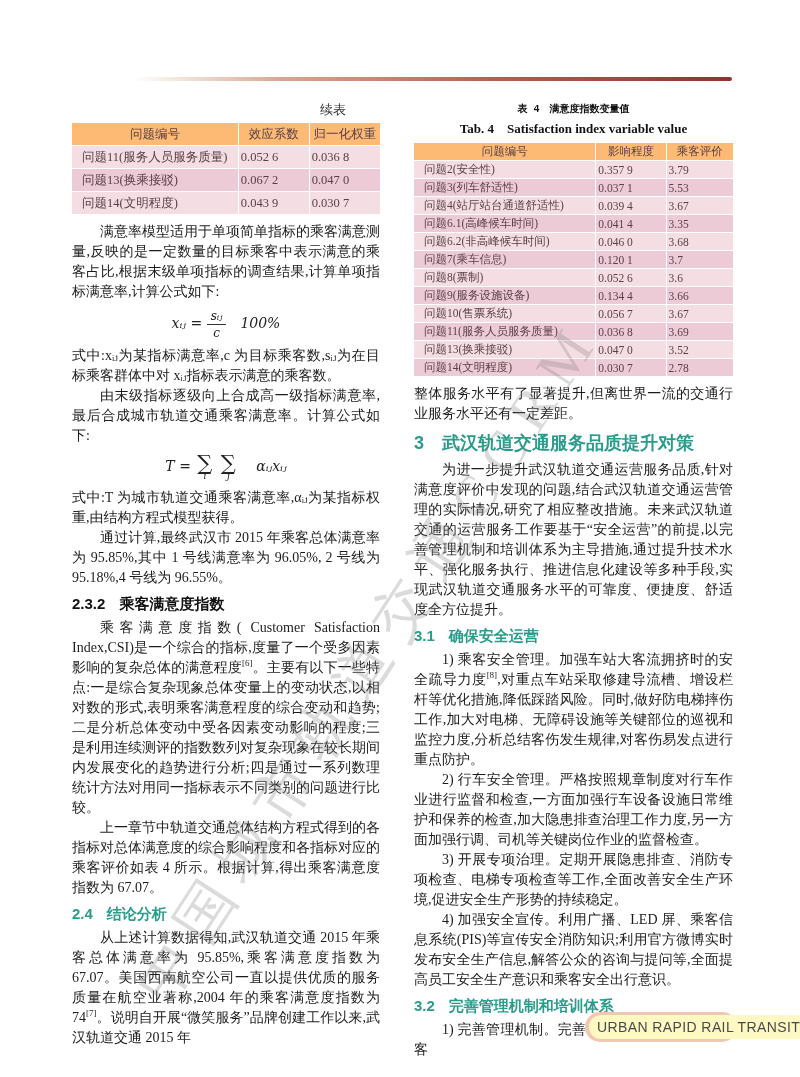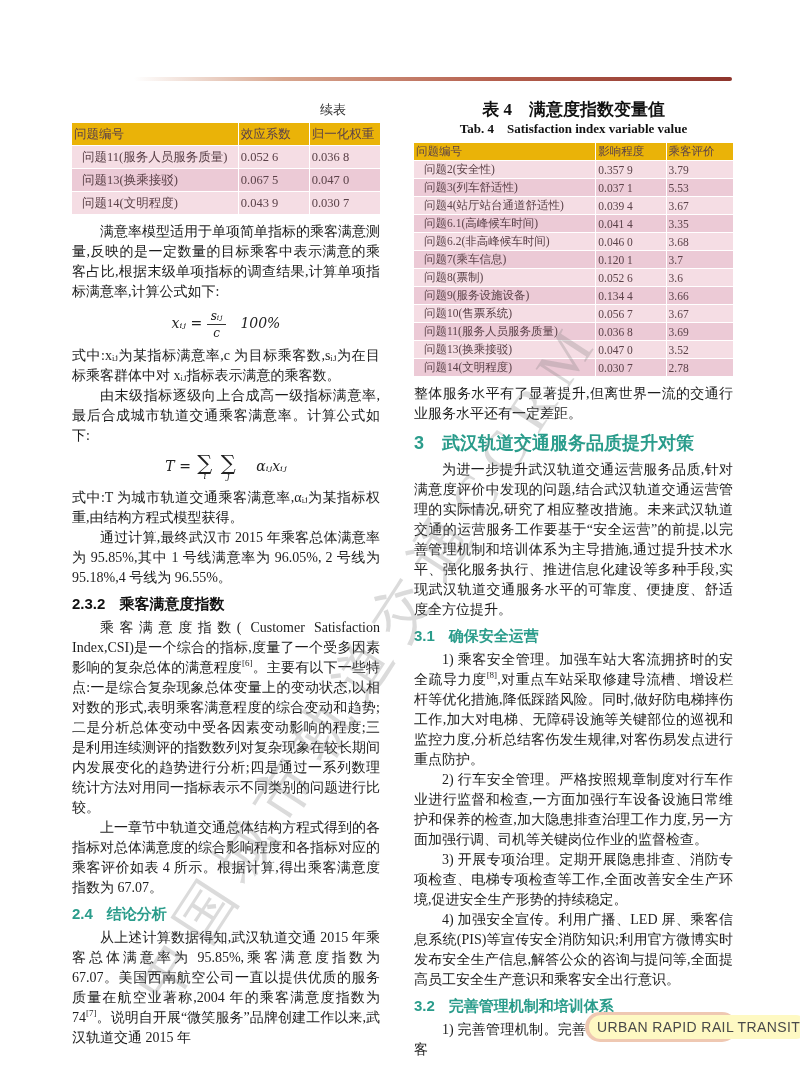--- a/index.html
+++ b/index.html
@@ -25,32 +25,32 @@
   p{margin:0;font-size:14px;line-height:20px;text-align:justify;}
   p.indent{text-indent:2em;}
   sup{font-size:9px;line-height:0;}
   .continued{font-size:13px;text-align:right;padding-right:34px;margin:0 0 3px 0;color:#333;}
   
   table.ptable{width:100%;border-collapse:collapse;border:hidden;}
   table.ptable td, table.ptable th{
     border:1px solid #ffffff;font-weight:normal;color:#5a4148;
     font-family:"Liberation Serif","DejaVu Serif",serif;
   }
-  table.ptable th{background:#eab308;text-align:left;}
+  table.ptable th{background:#fdba74;text-align:center;}
   table.ptable tbody tr{background:#f5dde4;}
   table.ptable tbody tr.alt{background:#eccad6;}
   .left-table td,.left-table th{font-size:12.5px;height:22px;padding:0 2px;}
   .right-table td,.right-table th{font-size:11.5px;height:17px;padding:0 2px;}
   td.c0{text-align:left;padding-left:10px !important;}
   td.c1,td.c2{text-align:left;}
   .left-table .c0{width:54%;} .left-table .c1{width:23%;} .left-table .c2{width:23%;}
   .right-table .c0{width:57%;} .right-table .c1{width:22%;} .right-table .c2{width:21%;}
   
-  .tcaption{ text-align:center;font-family:Liberation Serif, serif;
-    font-weight:bold;font-size:17px;line-height:19px;color:#111;margin:0;}
+  .tcaption{ text-align:center;font-family:Liberation Mono, monospace;
+    font-weight:bold;font-size:10px;line-height:19px;color:#111;margin:0;}
   .tcaption-en{font-family:"Liberation Serif",serif;font-size:13px;}
   .cap-gap{height:5px;}
   
   .hd{font-family:"Liberation Sans","DejaVu Sans",sans-serif;font-weight:bold;
       font-size:15px;line-height:18px;margin:7px 0 5px 0;}
   .hd .hnum{margin-right:14px;}
   .hd-black{color:#111;}
   .hd-teal{color:#2a9c8b;}
   .hd-big{font-size:18px;line-height:22px;margin:8px 0 6px 0;color:#2a9c8b;}
   .hd-big .hnum{margin-right:18px;}
@@ -98,21 +98,21 @@
       </tr>
     </thead>
     <tbody>
         <tr>
         <td class="c0">问题11(服务人员服务质量)</td>
         <td class="c1">0.052 6</td>
         <td class="c2">0.036 8</td>
       </tr>
         <tr class="alt">
         <td class="c0">问题13(换乘接驳)</td>
-        <td class="c1">0.067 5</td>
+        <td class="c1">0.067 2</td>
         <td class="c2">0.047 0</td>
       </tr>
         <tr>
         <td class="c0">问题14(文明程度)</td>
         <td class="c1">0.043 9</td>
         <td class="c2">0.030 7</td>
       </tr>
       </tbody>
   </table>
 

